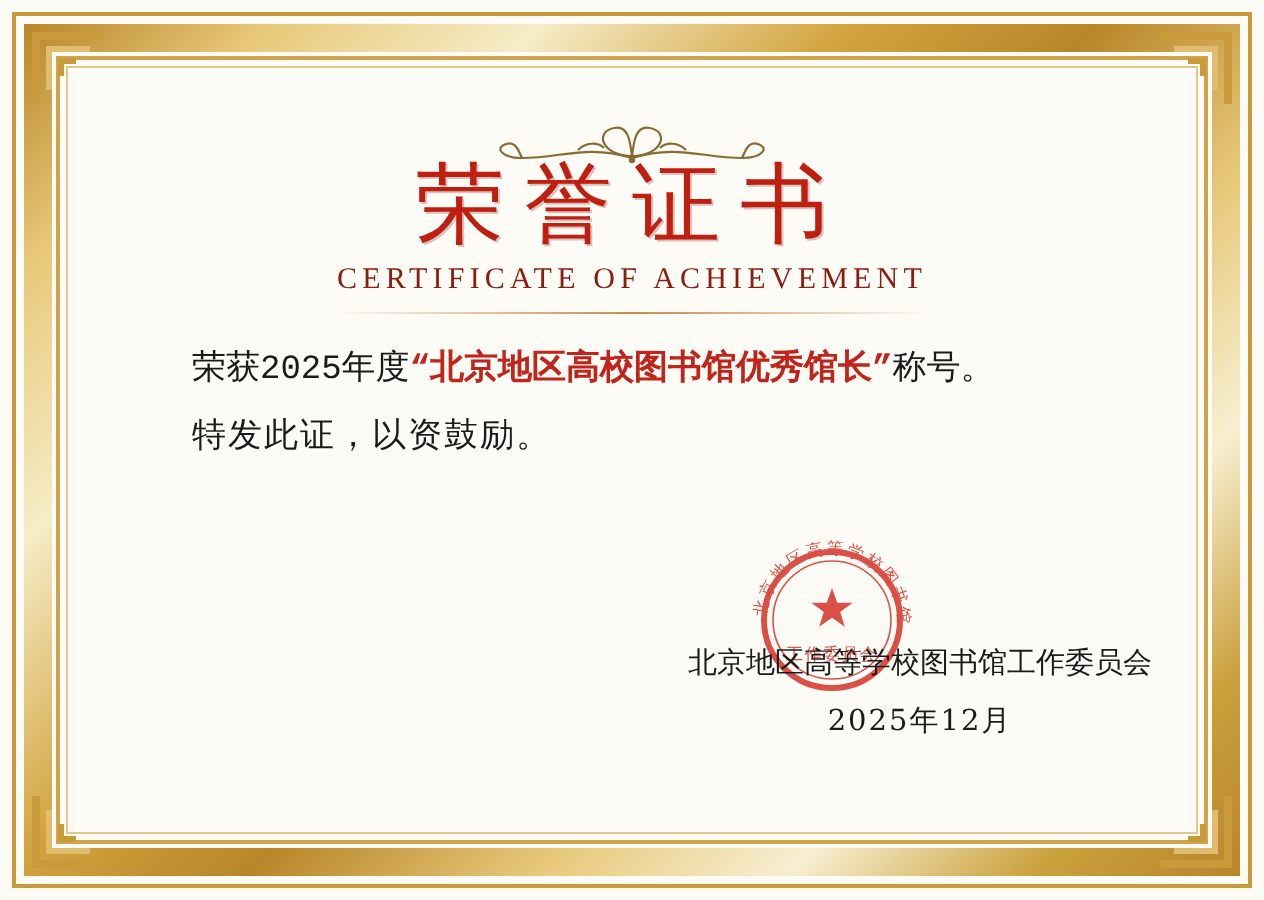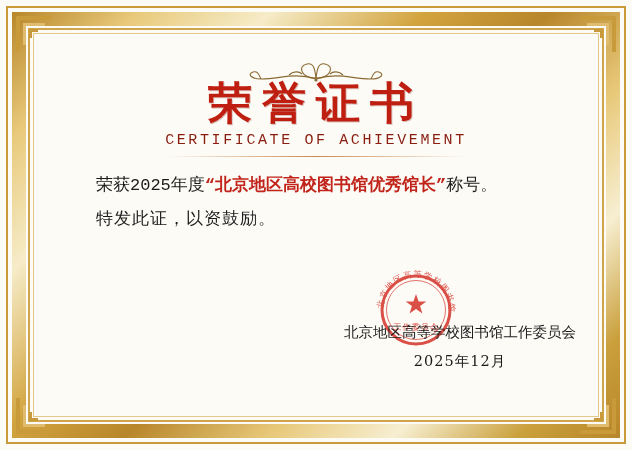--- a/index.html
+++ b/index.html
@@ -109,33 +109,33 @@
 
   .title-zh {
     position: absolute;
     left: 0;
     right: 0;
     top: 40px;
     text-align: center;
     font-family: "DejaVu Serif", serif;
     font-size: 44px;
     letter-spacing: 10px;
-    font-weight: bold;
+    font-weight: normal;
     color: #bf1f10;
     text-shadow: 1px 1px 0 rgba(120,20,10,0.25);
     line-height: 1.05;
   }
 
   .title-en {
     position: absolute;
     left: 0;
     right: 0;
     top: 92px;
     text-align: center;
-    font-family: Liberation Mono, monospace;
+    font-family: Liberation Serif, serif;
     font-size: 15px;
     letter-spacing: 2.6px;
     color: #8a1d10;
   }
 
   .rule {
     position: absolute;
     left: 50%;
     transform: translateX(-50%);
     top: 116px;

